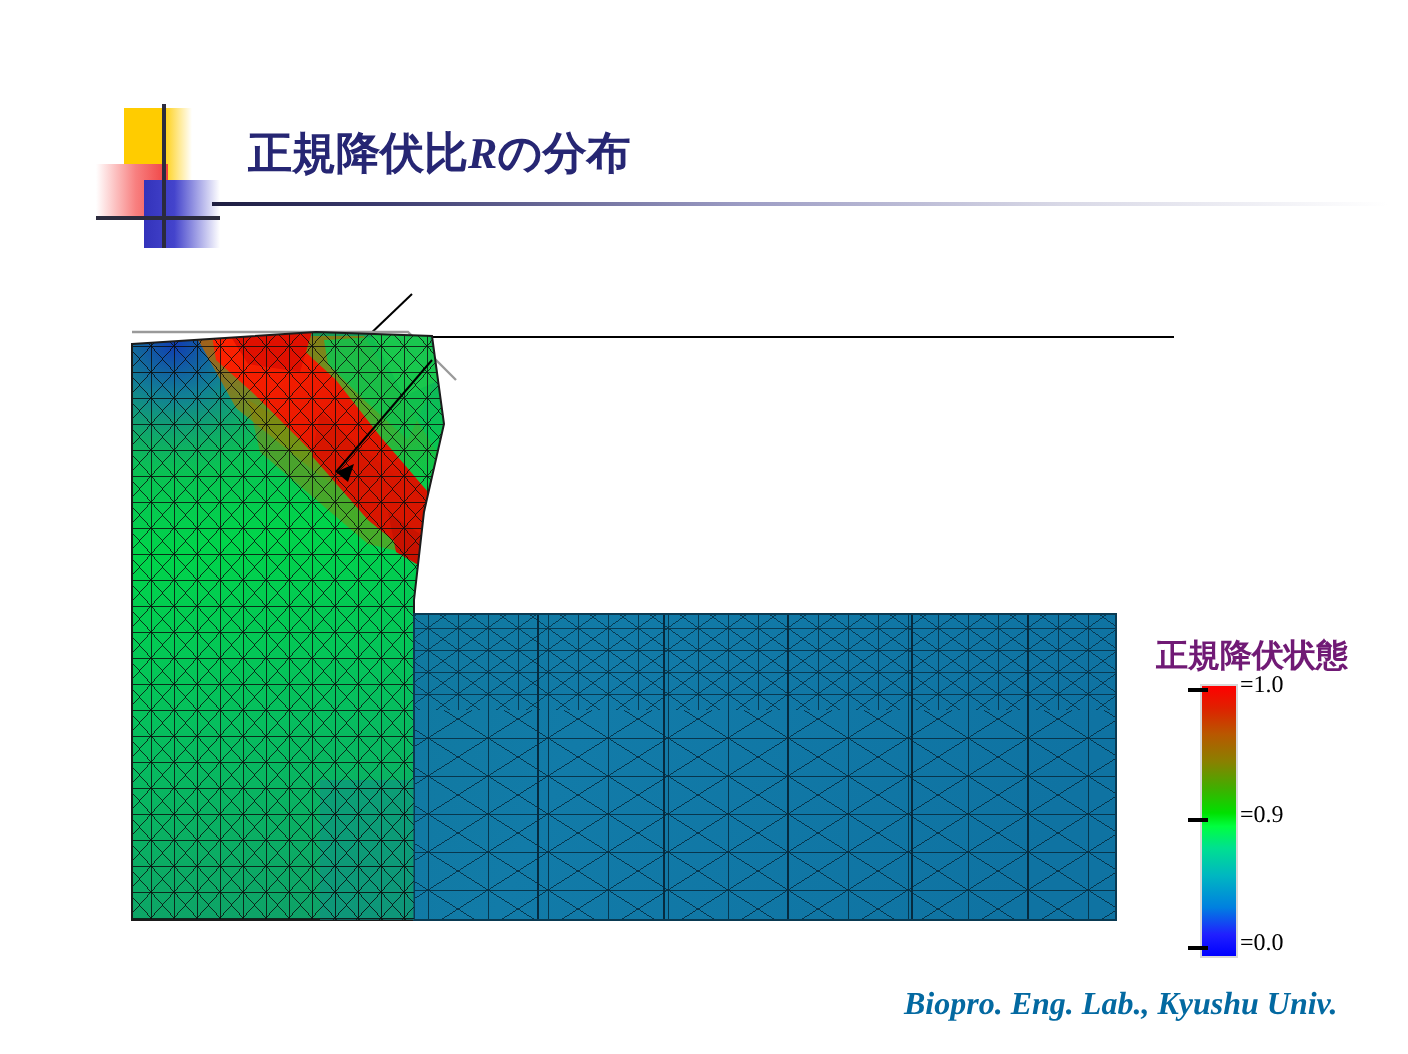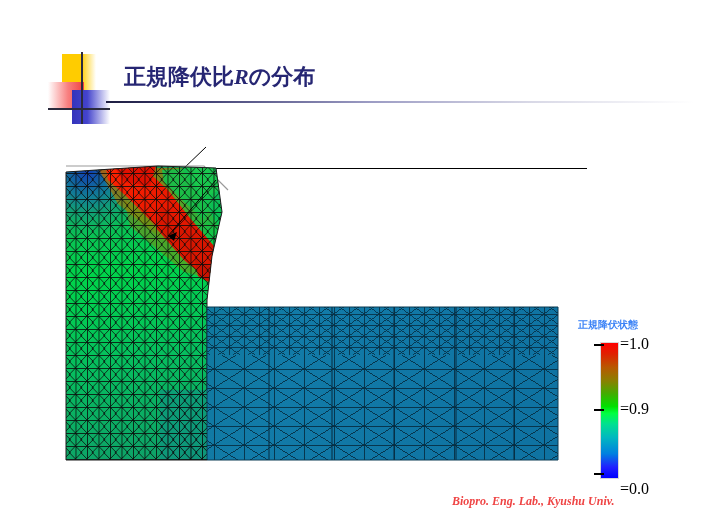--- a/index.html
+++ b/index.html
@@ -37,45 +37,45 @@
       font-family:"Liberation Sans","DejaVu Sans",sans-serif;
       font-size:15px;color:#000;white-space:nowrap;}
   .annot-underline{position:absolute;left:203px;top:168px;width:384px;height:1px;background:#000;}
   .annot-leader{position:absolute;left:182px;top:146px;width:26px;height:24px;}
 
   
   #figure{position:absolute;left:64px;top:160px;width:496px;height:320px;}
 
   
   .legend{position:absolute;left:576px;top:318px;width:112px;height:166px;}
-  .legend-title{position:absolute;left:2px;top:0px;font-size:10px;font-weight:bold;
-      color:#3b82f6;white-space:nowrap;letter-spacing:0px;}
+  .legend-title{position:absolute;left:2px;top:0px;font-size:16px;font-weight:bold;
+      color:#701a75;white-space:nowrap;letter-spacing:0px;}
   .legend-bar{position:absolute;left:24px;top:24px;width:17px;height:135px;
       border:1px solid #d8d8d8;
       background:linear-gradient(to bottom,
          #FF0000 0%,
          #E02000 8%,
          #B85800 18%,
          #8A8000 28%,
          #3FAF00 38%,
          #00E000 47%,
          #00FF40 52%,
          #00E090 60%,
          #00B8C0 70%,
          #0080E0 82%,
          #2020FF 92%,
          #0000FF 100%);}
   .tick{position:absolute;left:18px;width:10px;height:2px;background:#000;}
   .tick-lbl{position:absolute;left:44px;font-family:"Liberation Serif","DejaVu Serif",serif;
-      font-size:16px;color:#000;white-space:nowrap;}
+      font-size:12px;color:#000;white-space:nowrap;}
 
   
   .footer{position:absolute;left:452px;top:494px;
       font-family:"Liberation Serif","DejaVu Serif",serif;
-      font-style:italic;font-weight:bold;font-size:12px;color:#ef4444;white-space:nowrap;}
+      font-style:italic;font-weight:bold;font-size:16px;color:#0369a1;white-space:nowrap;}
 </style>
 </head>
 <body>
 
 <div id="slide">
 
   <div class="title-deco">
     <div class="deco-yellow"></div>
     <div class="deco-red"></div>
     <div class="deco-blue"></div>
@@ -222,18 +222,18 @@
     <div class="legend-title">正規降伏状態</div>
     <div class="legend-bar"></div>
 
     <div class="tick" style="top:26px;"></div>
     <div class="tick-lbl" style="top:17px;">=1.0</div>
 
     <div class="tick" style="top:91px;"></div>
     <div class="tick-lbl" style="top:82px;">=0.9</div>
 
     <div class="tick" style="top:155px;"></div>
-    <div class="tick-lbl" style="top:162px;">=0.0</div>
+    <div class="tick-lbl" style="top:146px;">=0.0</div>
   </div>
 
   <div class="footer">Biopro. Eng. Lab., Kyushu Univ.</div>
 
 </div>
 
 </body></html>

